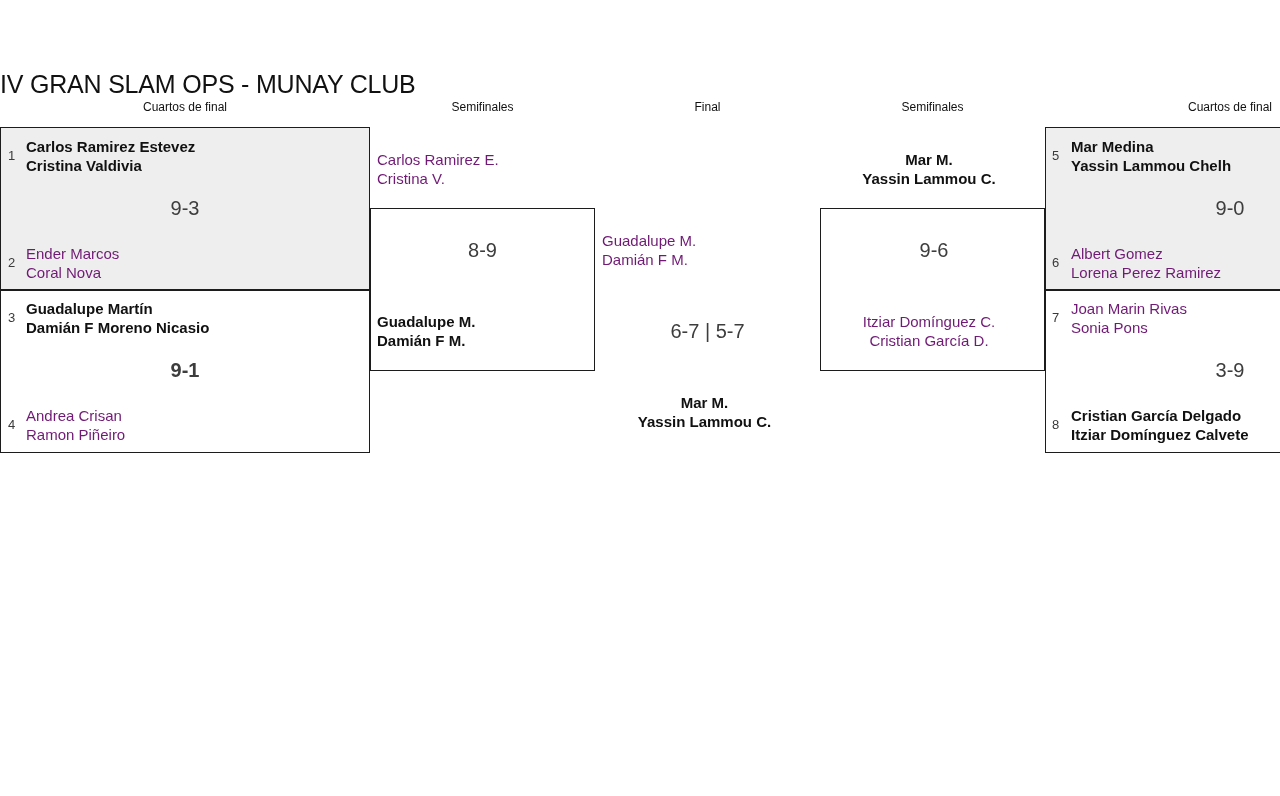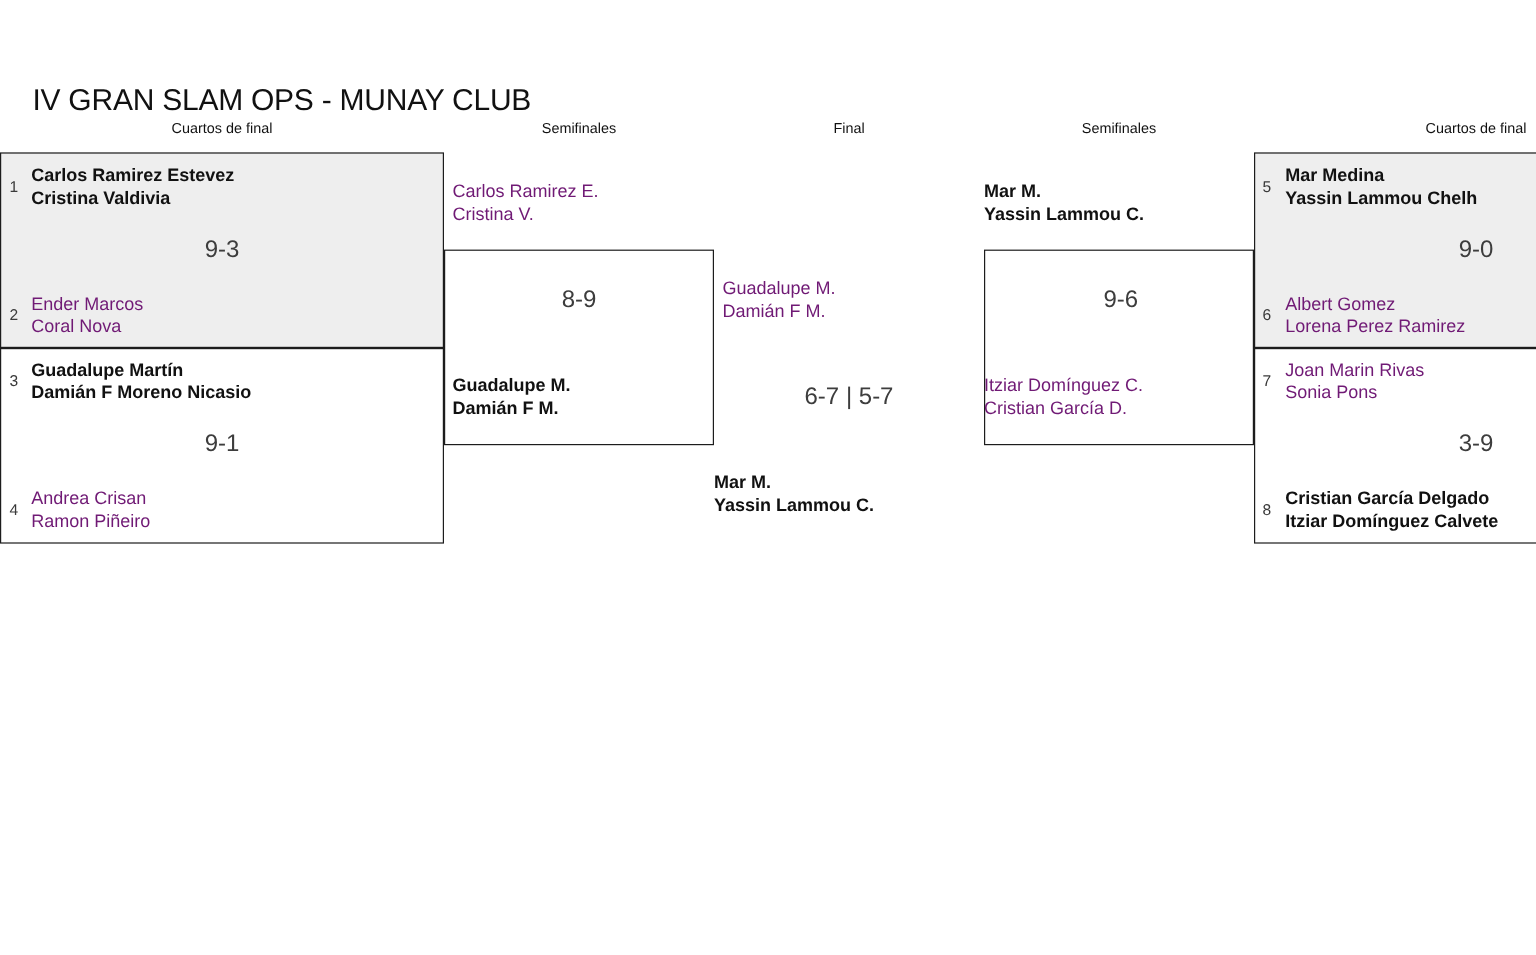--- a/index.html
+++ b/index.html
@@ -25,21 +25,21 @@
   #title-block {
     position: absolute;
     left: 0; top: 2px;
     font-size: 25px;
     line-height: 33px;
     font-weight: 400;
     color: #111111;
     letter-spacing: -0.2px;
     white-space: pre;
   }
-  #title-block .tline { display: block; padding-left: 27px; }
+  #title-block .tline { display: block; }
 
   #logo {
     position: absolute;
     right: 16px; top: 4px;
     width: 230px; height: 66px;
   }
   #logo svg { display: block; }
 
   
   .round-header {
@@ -68,21 +68,21 @@
     font-size: 15px;
     line-height: 19px;
     color: #701a75;
     white-space: nowrap;
   }
   .team.win {
     font-weight: bold;
     color: #111111;
   }
   .team .nm { display: block; }
-  .team.right { text-align: left; }
+  .team.right { text-align: center; }
 
   .seed {
     position: absolute;
     font-size: 13px;
     line-height: 16px;
     color: #3a3a3a;
     white-space: nowrap;
   }
 
   .score {
@@ -126,21 +126,21 @@
 <div class="team" style="left:26px; top:244px;">
   <span class="nm">Ender Marcos</span>
   <span class="nm">Coral Nova</span>
 </div>
 
 <div class="seed" style="left:8px; top:310px;">3</div>
 <div class="team win" style="left:26px; top:299px;">
   <span class="nm">Guadalupe Martín</span>
   <span class="nm">Damián F Moreno Nicasio</span>
 </div>
-<div class="score" style="left:0px; top:361px; width:370px;">9-1</div>
+<div class="score" style="left:0px; top:361px; width:370px;font-weight:bold;">9-1</div>
 <div class="seed" style="left:8px; top:417px;">4</div>
 <div class="team" style="left:26px; top:406px;">
   <span class="nm">Andrea Crisan</span>
   <span class="nm">Ramon Piñeiro</span>
 </div>
 
 <div class="mbox" style="left:370px; top:208px; width:225px; height:163px;"></div>
 <div class="team" style="left:377px; top:150px;">
   <span class="nm">Carlos Ramirez E.</span>
   <span class="nm">Cristina V.</span>

